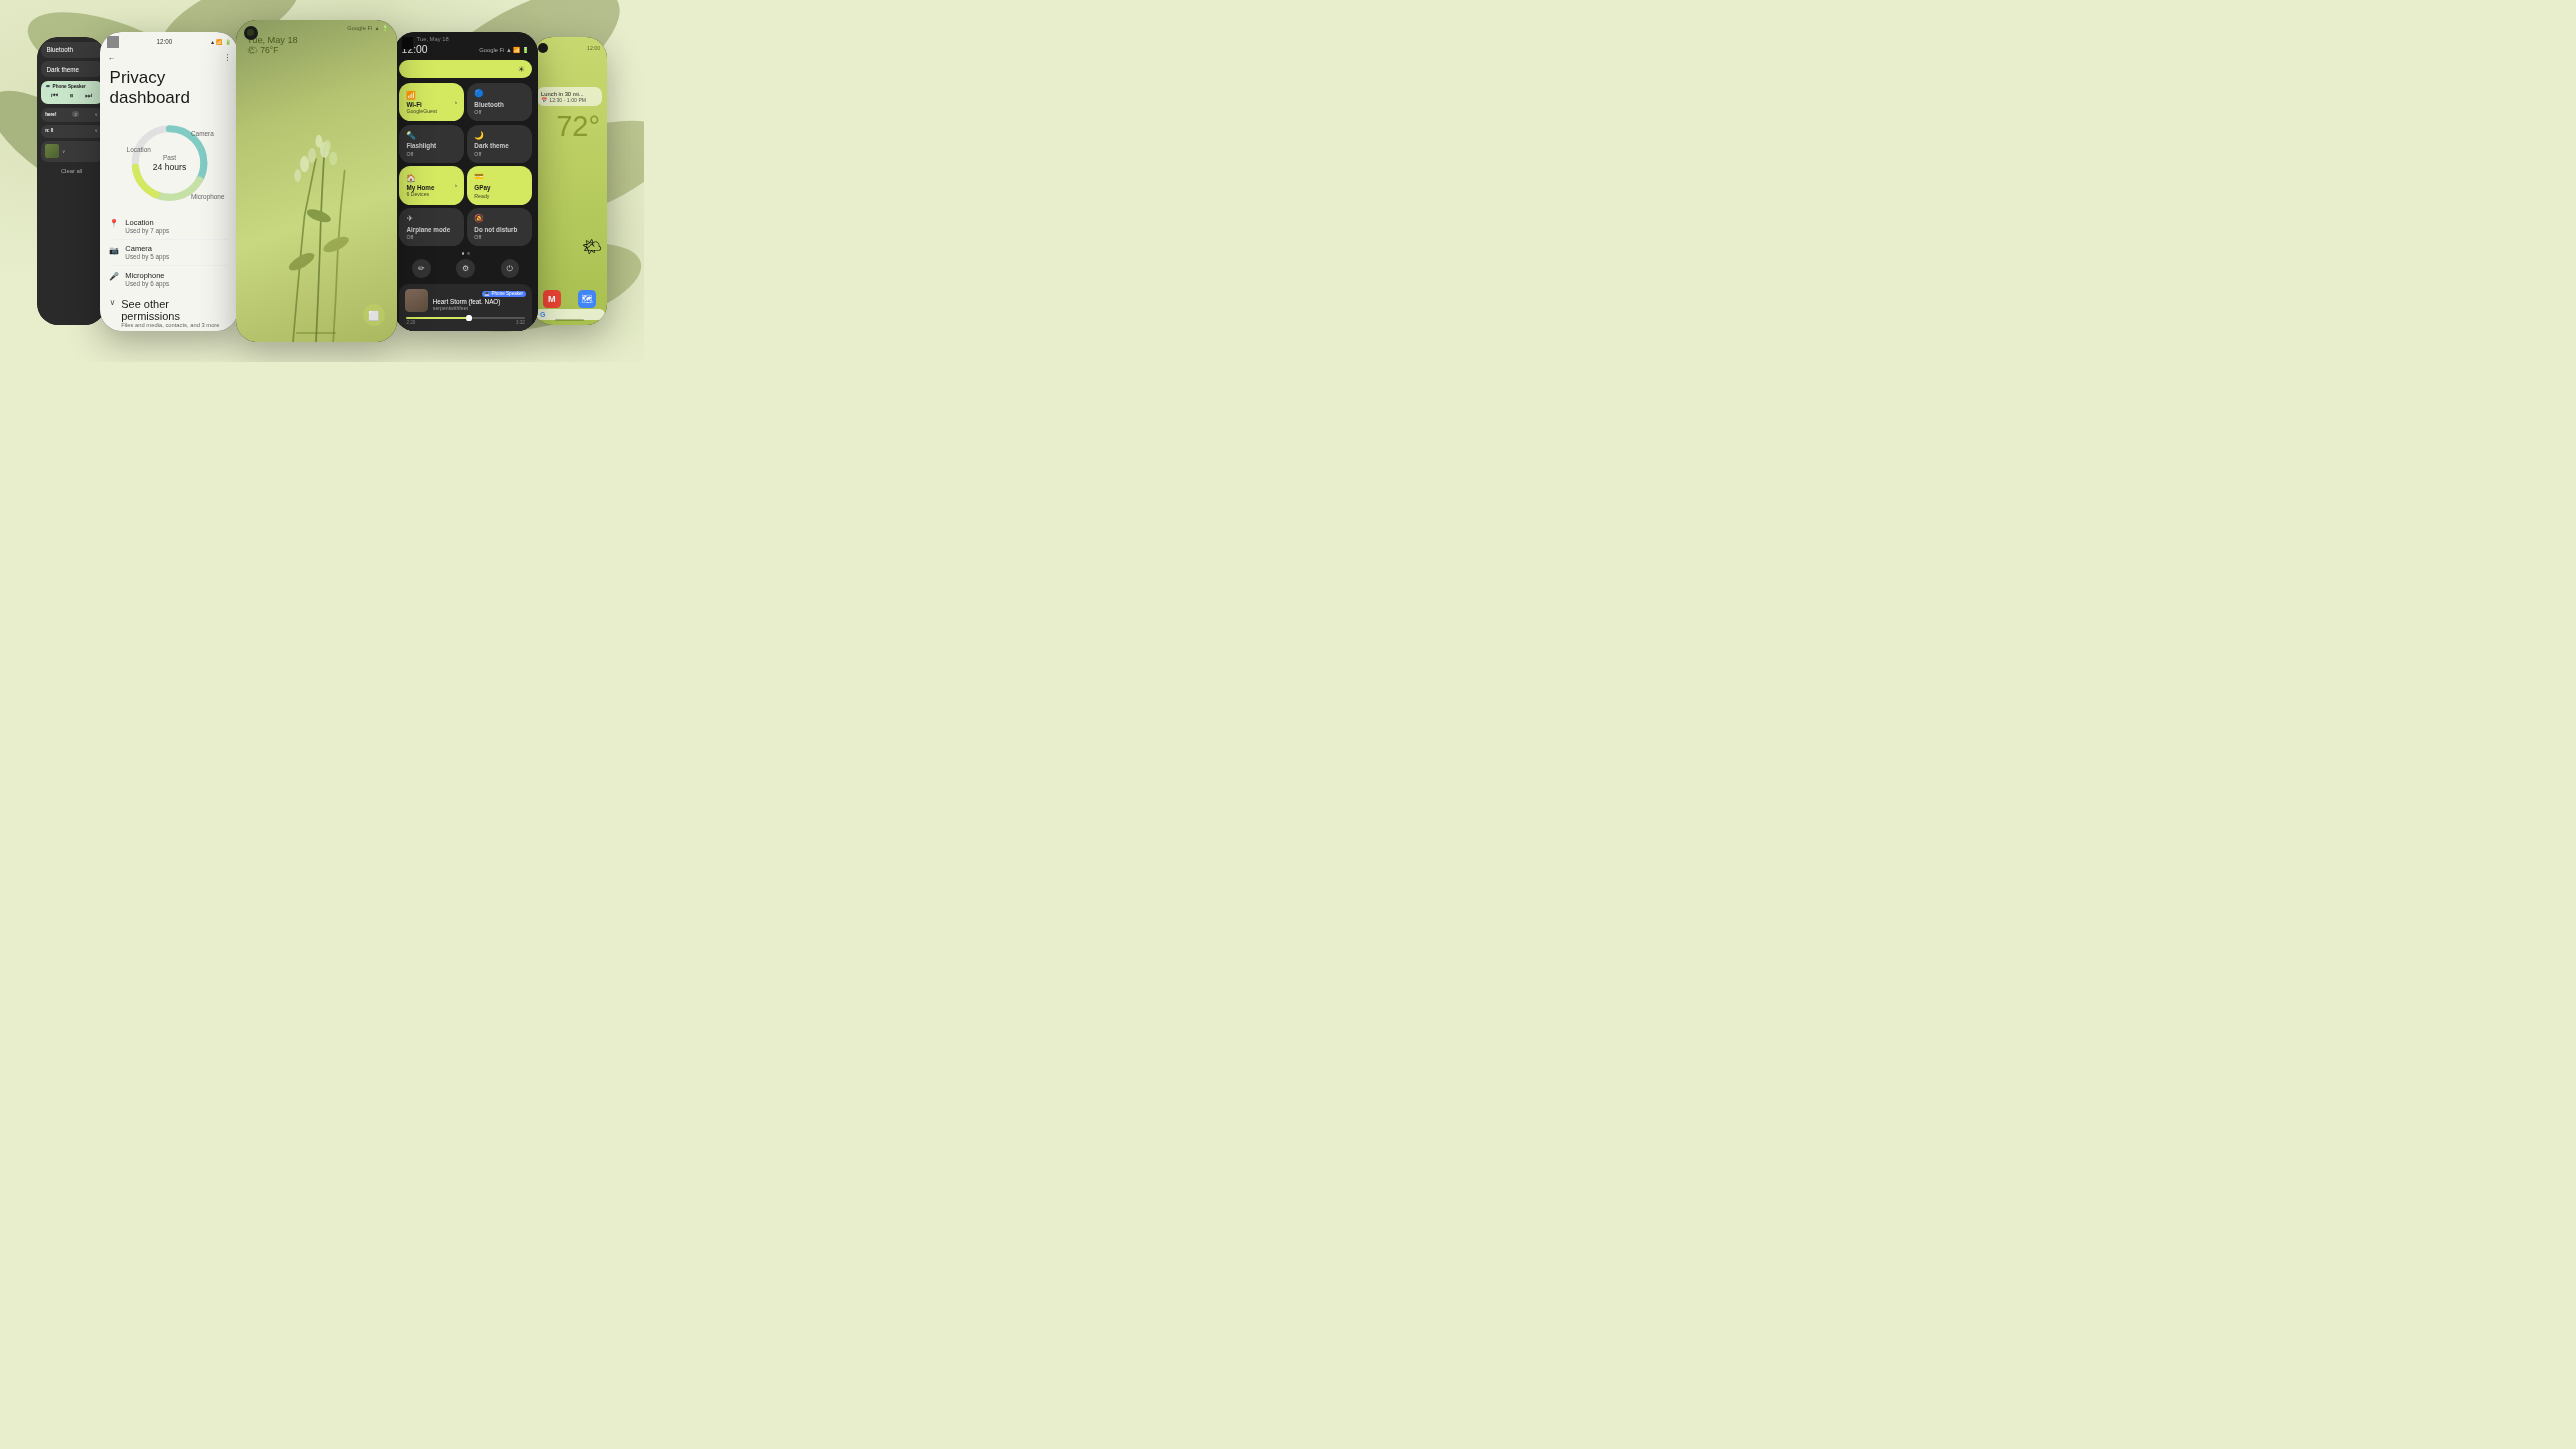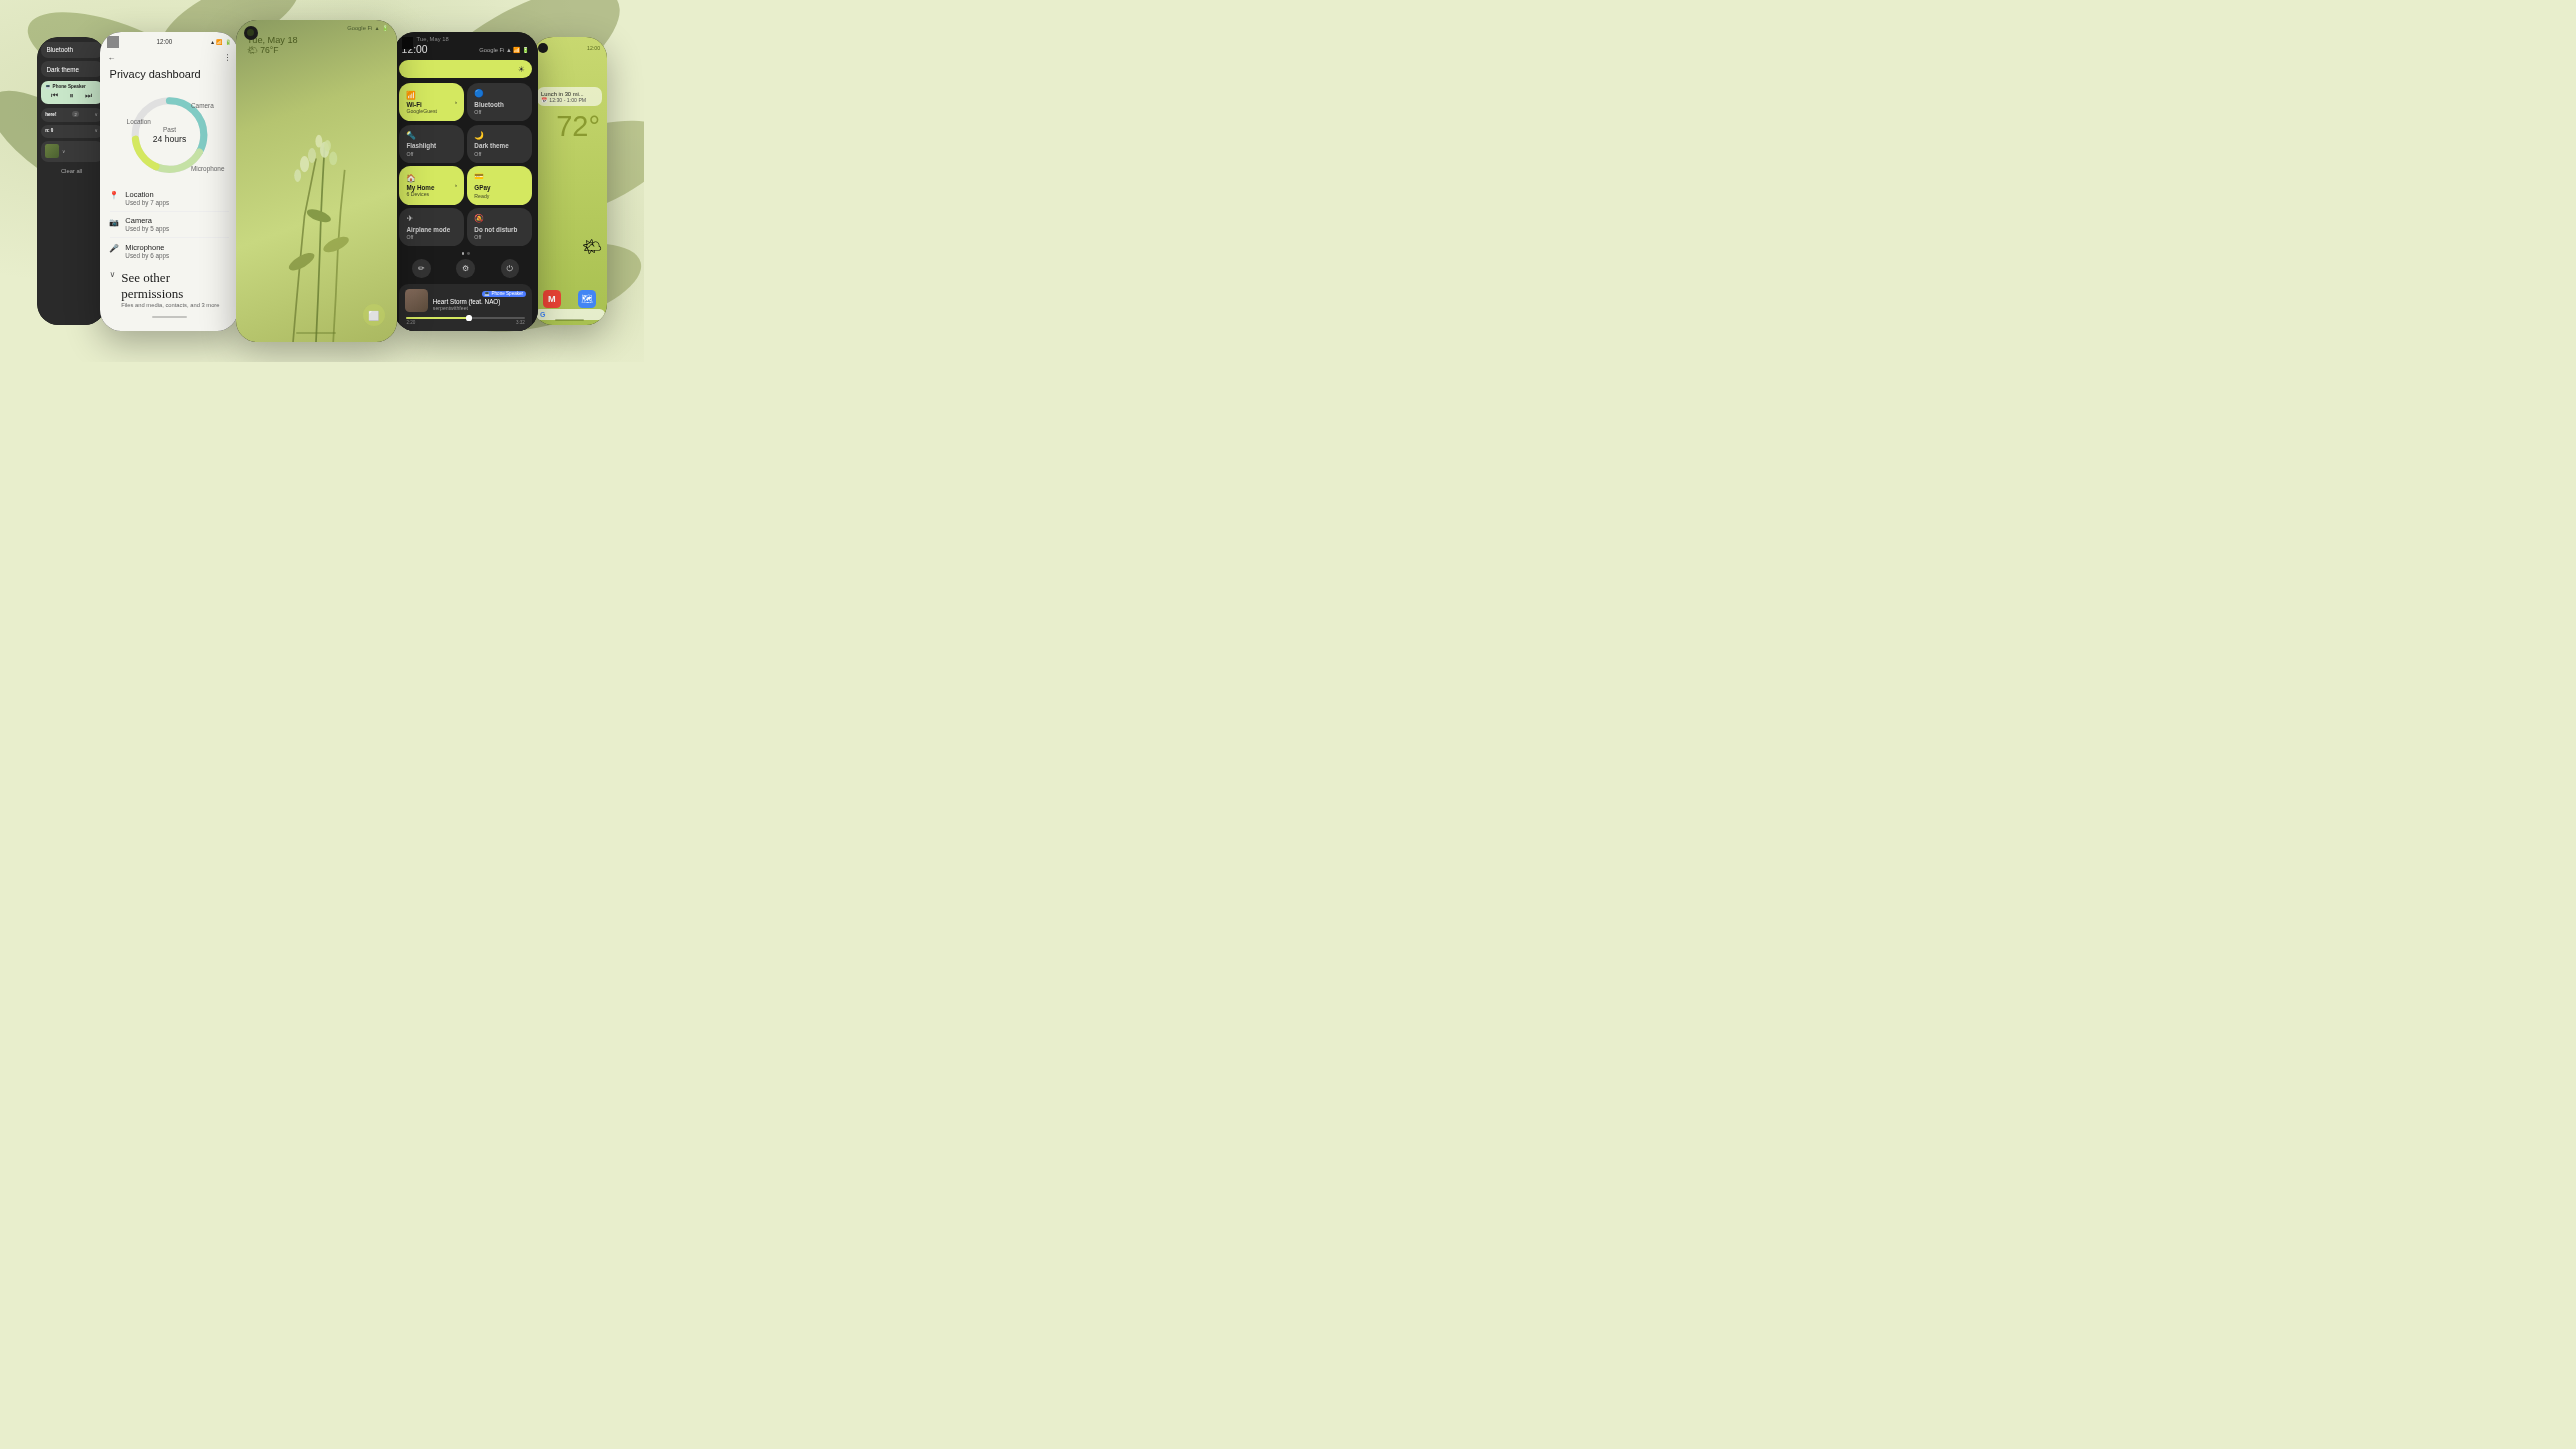--- a/index.html
+++ b/index.html
@@ -145,21 +145,21 @@
 
     
     .privacy-header {
       padding: 3.5px 7px;
       display: flex;
       align-items: center;
       gap: 3.5px;
     }
     .privacy-back { font-size: 8px; color: #333; cursor: pointer; }
     .privacy-more { margin-left: auto; font-size: 8px; color: #333; }
-    .privacy-title { font-size: 11px; font-weight: 400; color: #1a1a1a; padding: 2.3px 9.2px 4.6px; }
+    .privacy-title { font-size: 17px; font-weight: 400; color: #1a1a1a; padding: 2.3px 9.2px 4.6px; }
 
     .privacy-items { padding: 2.3px 9.2px; }
     .privacy-item {
       display: flex;
       align-items: flex-start;
       gap: 5.8px;
       padding: 4.6px 0;
       border-bottom: 0.6px solid #eee;
     }
     .privacy-item:last-child { border-bottom: none; }
@@ -167,21 +167,21 @@
     .privacy-item-text .title { font-size: 7.5px; color: #1a1a1a; font-weight: 400; }
     .privacy-item-text .sub { font-size: 6.3px; color: #666; }
 
     .see-other {
       display: flex;
       align-items: flex-start;
       gap: 5.8px;
       padding: 4.6px 9.2px;
     }
     .see-other-icon { font-size: 8px; color: #555; }
-    .see-other-text .title { font-size: 13px; color: #1a1a1a; font-family: Liberation Serif, serif; }
+    .see-other-text .title { font-size: 11px; color: #1a1a1a; }
     .see-other-text .sub { font-size: 5.8px; color: #666; }
 
     .phone-3-content {
       position: relative;
       z-index: 1;
     }
 
     .qs-brightness {
       margin: 2.3px 5.8px;
       background: #d4e860;

